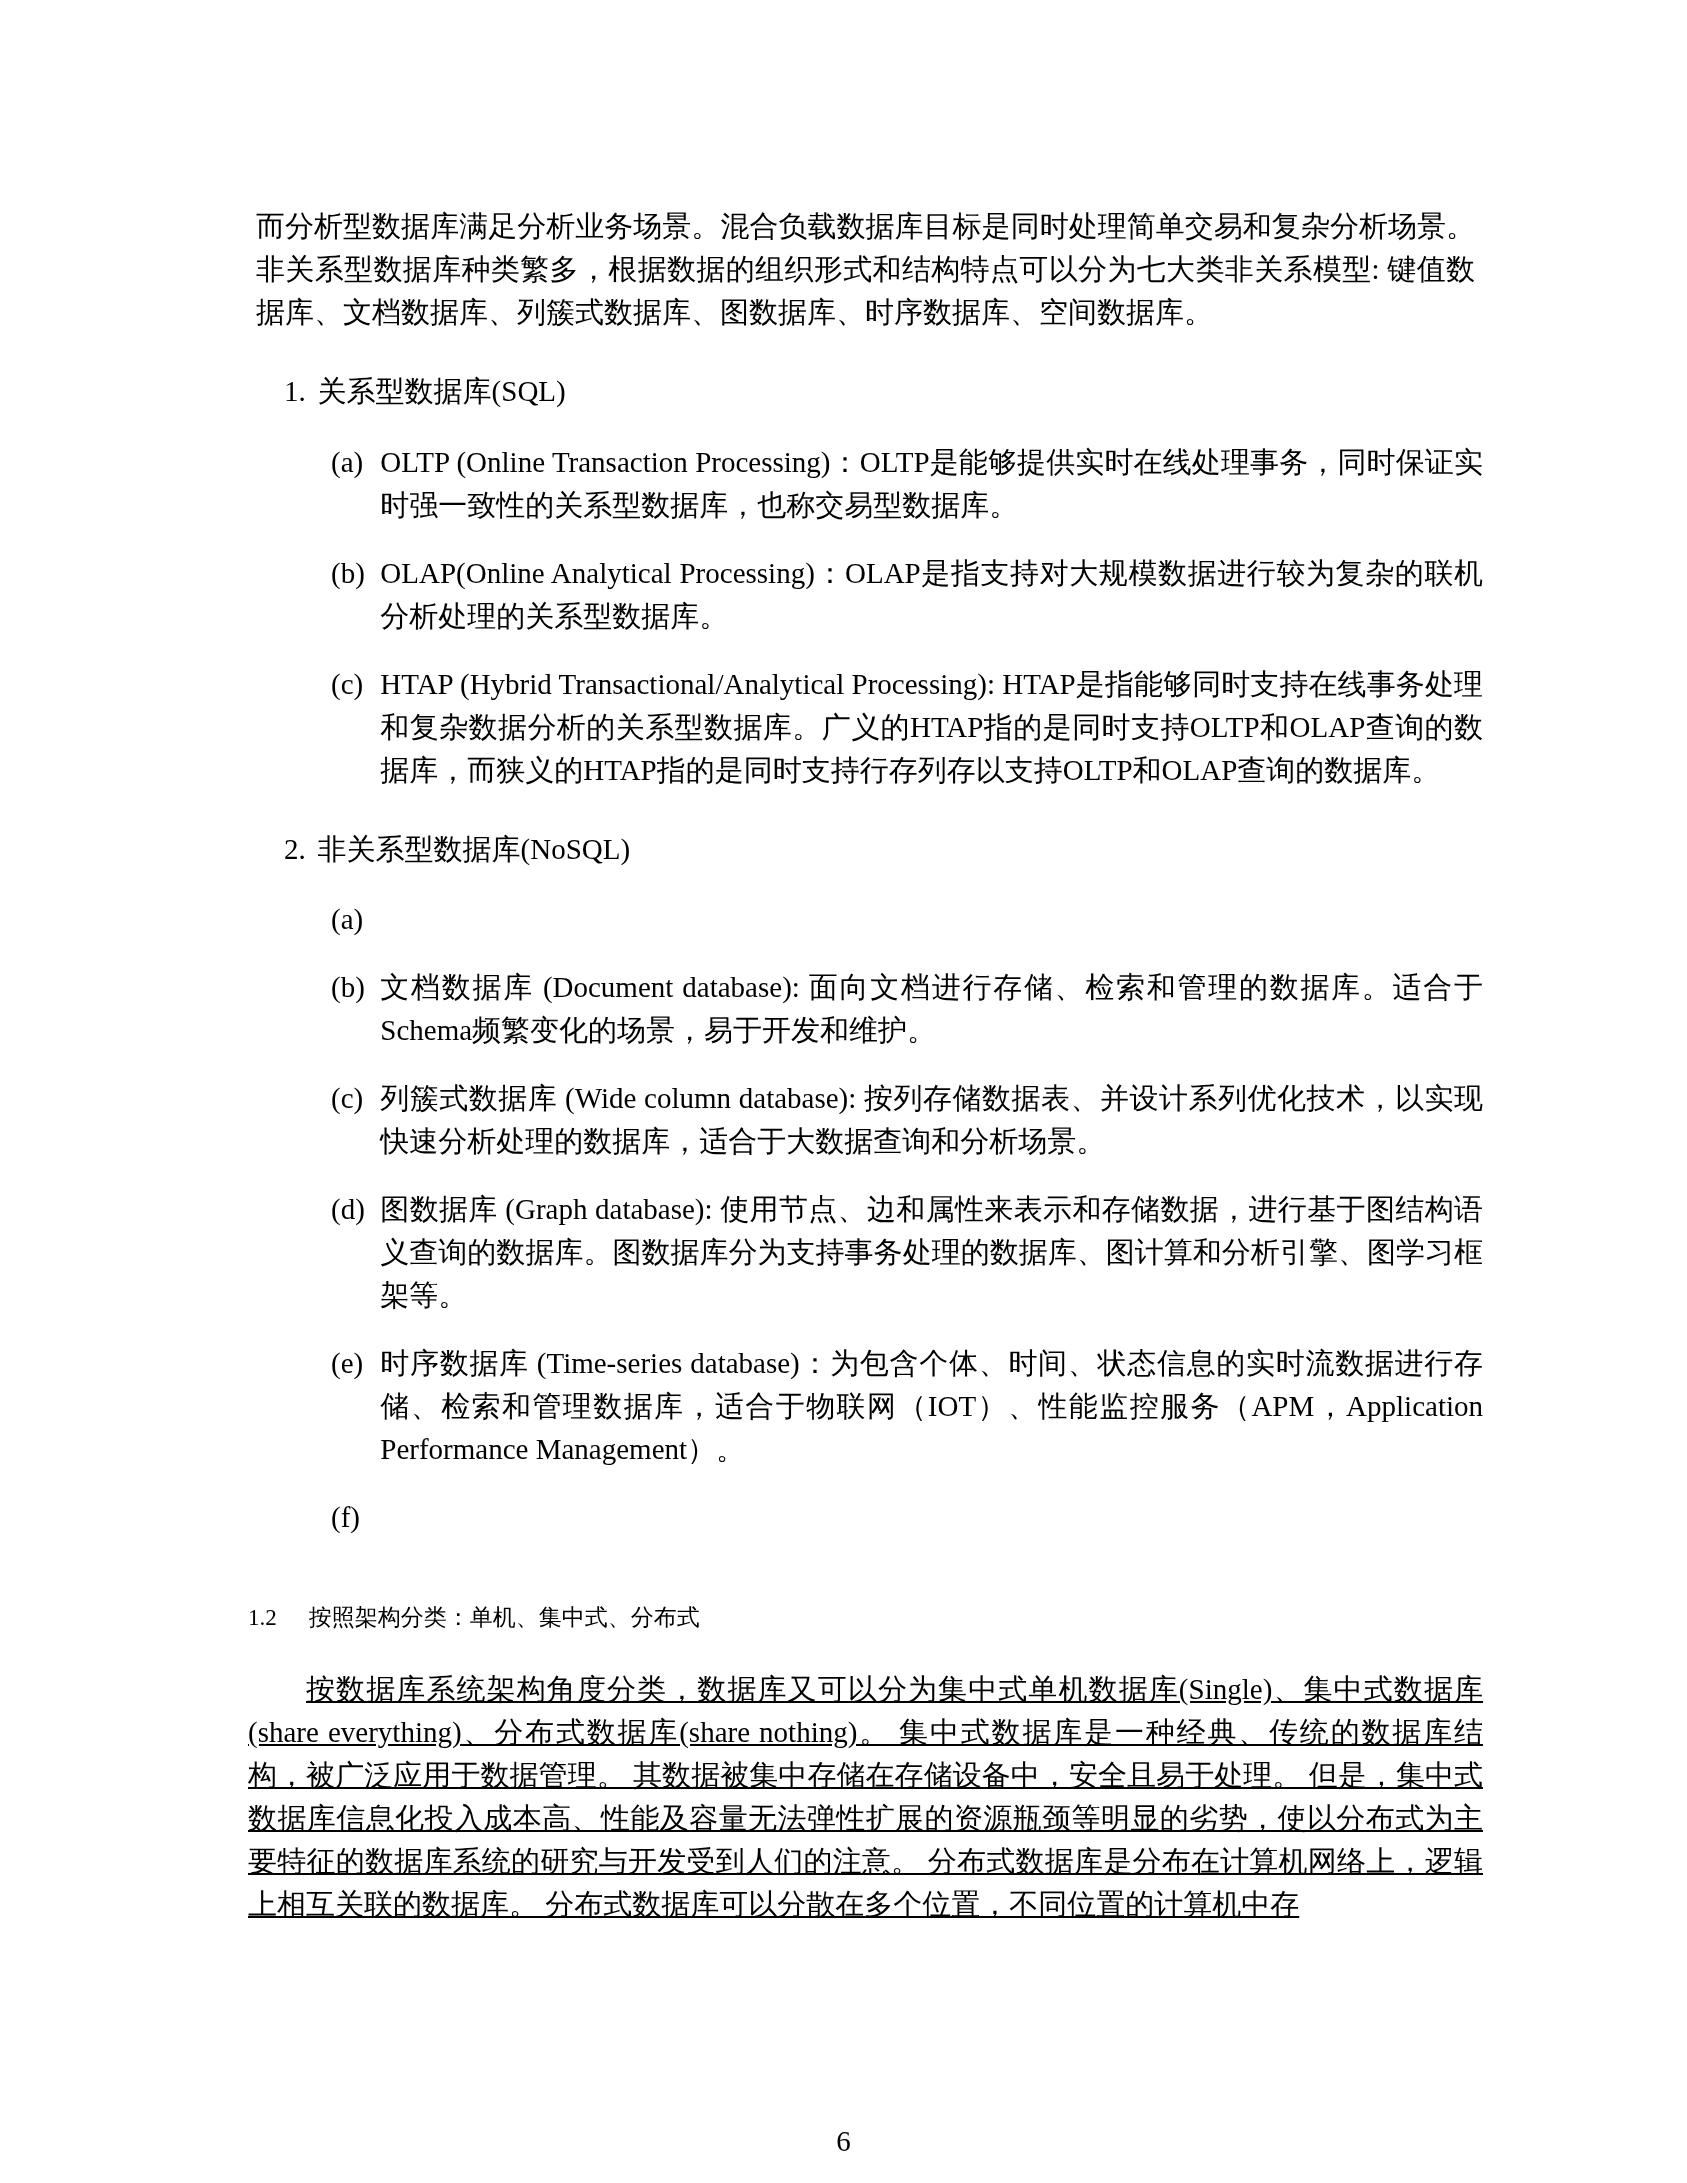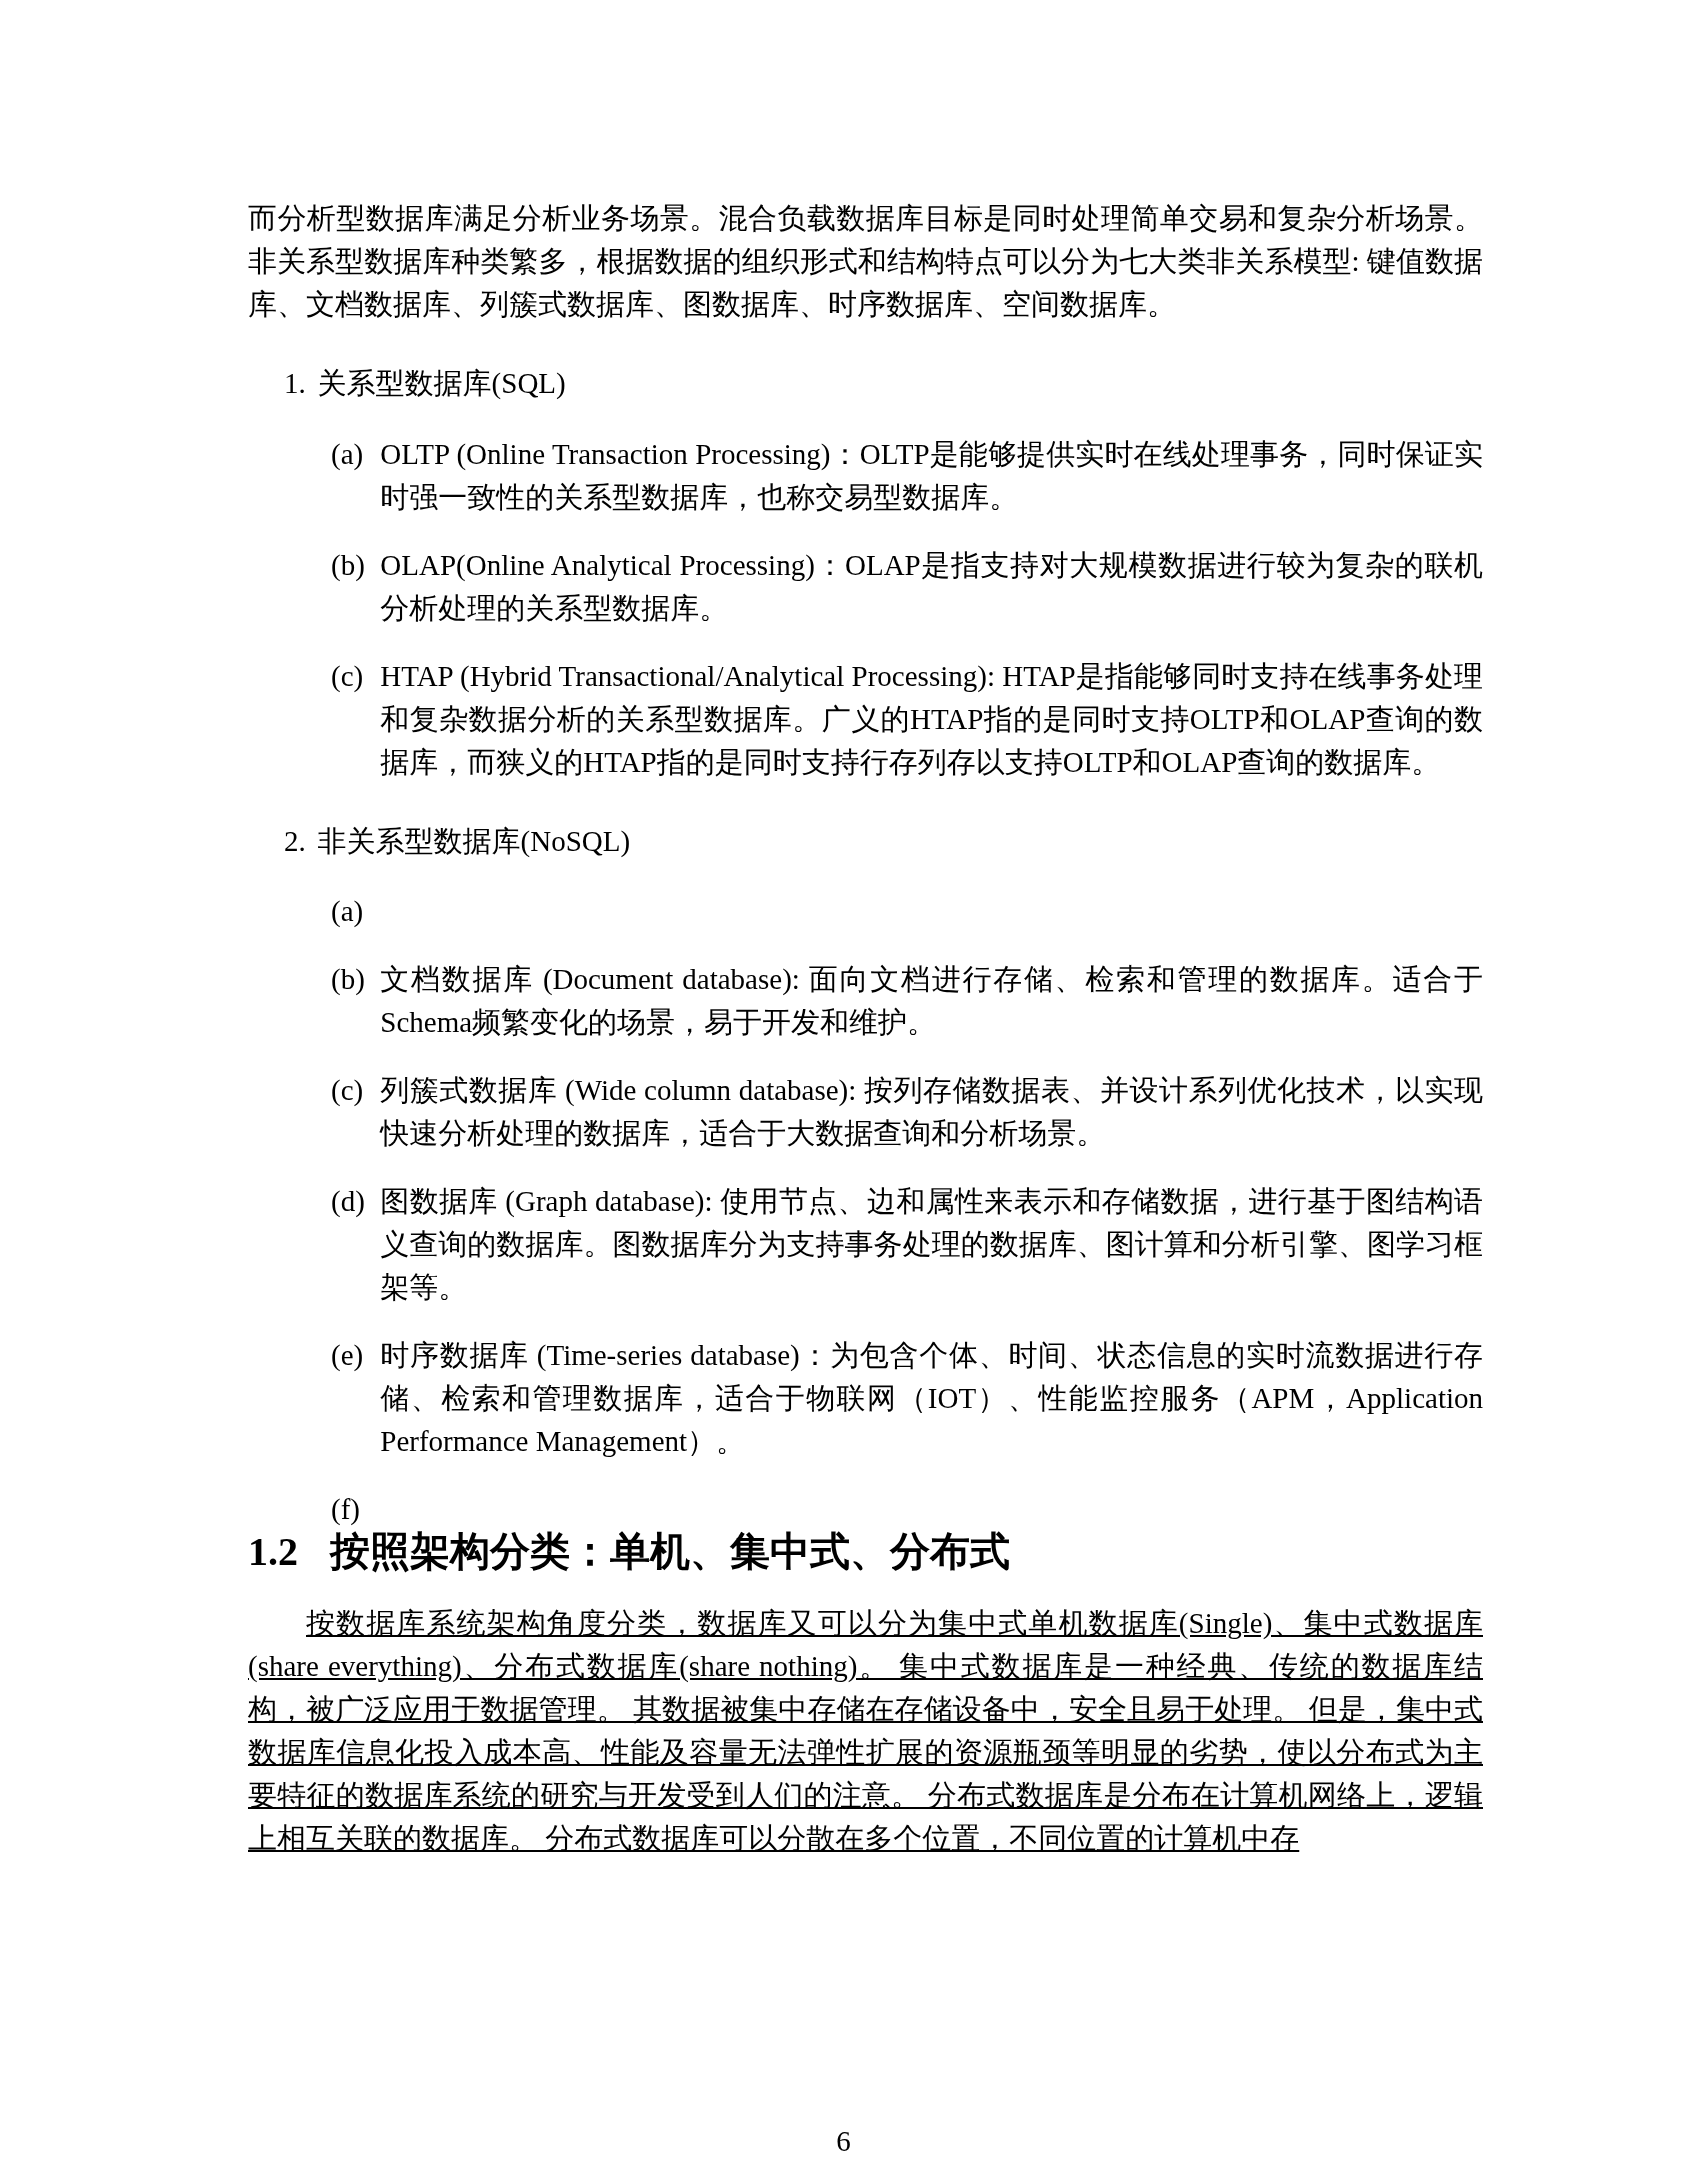--- a/index.html
+++ b/index.html
@@ -18,21 +18,21 @@
   .content {
     position: absolute;
     left: 248px;
     top: 197px;
     width: 1235px;
     font-size: 29px;
     line-height: 43px;
     text-align: justify;
   }
   .p-intro {
-    margin: 0;
+    margin: 8px;
     text-indent: 0;
   }
   
   .l1-item {
     margin-top: 36px;
   }
   .l1-head {
     display: flex;
   }
   .l1-label {
@@ -56,22 +56,23 @@
     width: 41px;
     margin-left: 83px;
   }
   .l2-text {
     flex: 1;
     margin-left: 8.3px;
     text-align: justify;
   }
   .section-heading {
     display: flex;
-    font-weight: bold;
-    font-size: 40px;
+    margin-top: 58px;
+    font-weight: normal;
+    font-size: 23px;
     line-height: 41px;
   }
   .sec-title {
     margin-left: 32px;
   }
   .body-par {
     margin: 30px 0 0 0;
     text-indent: 58px;
     text-decoration: underline;
   }

